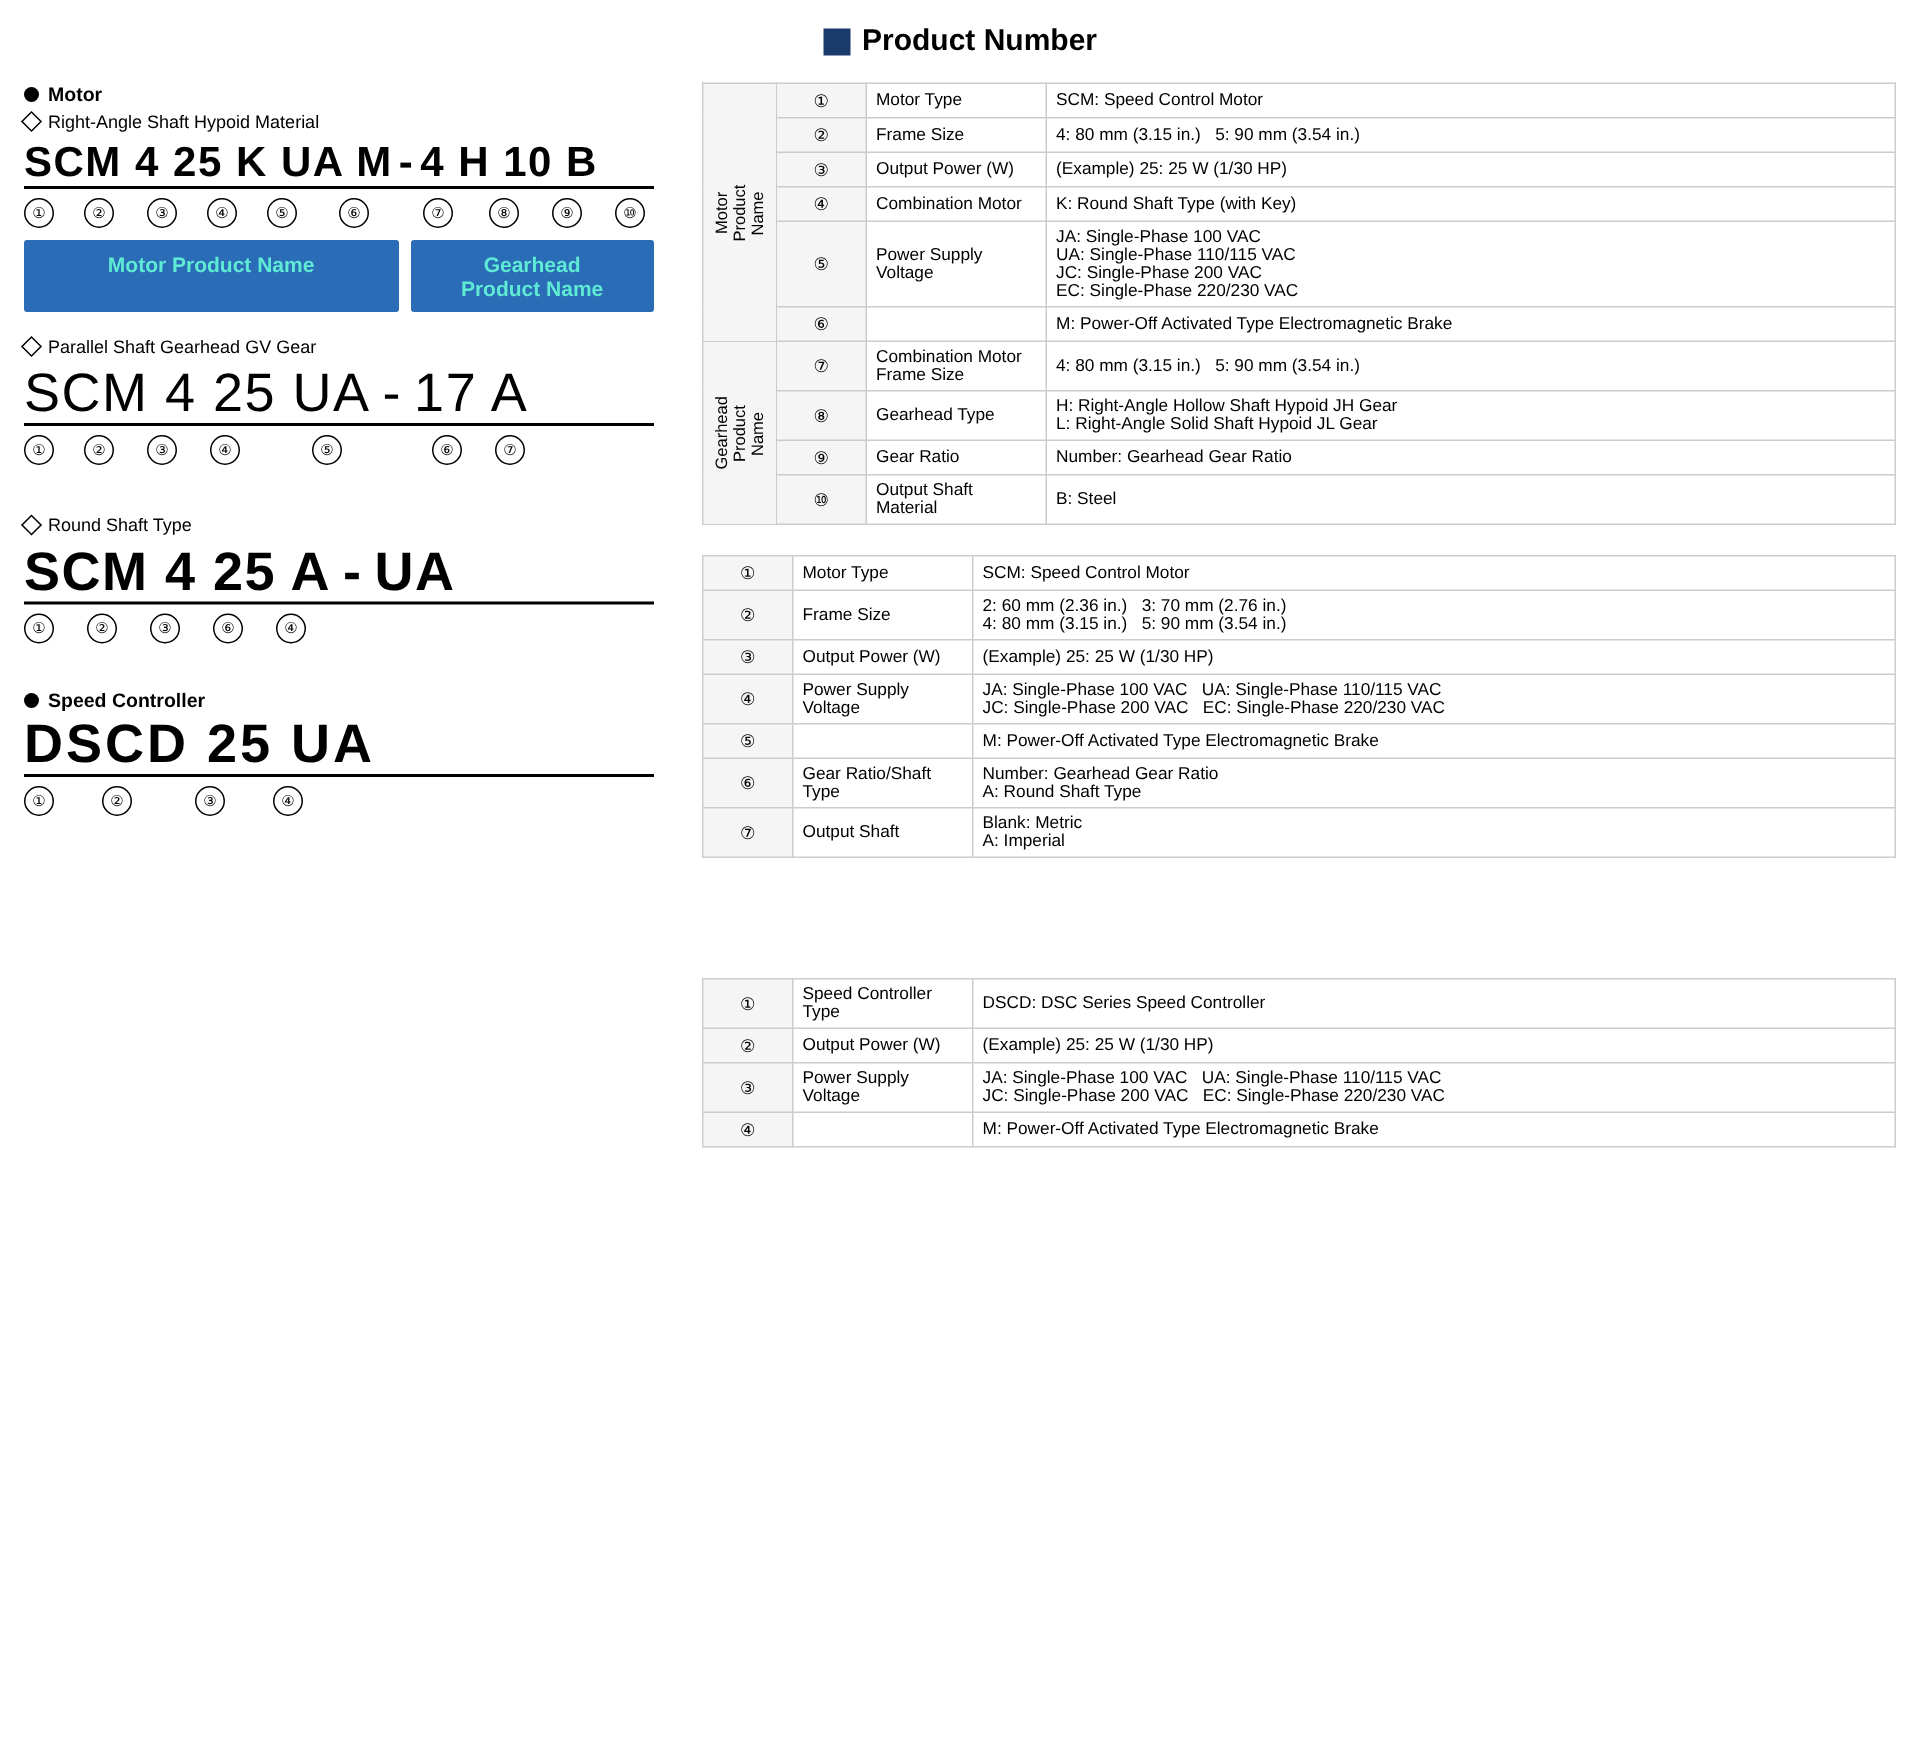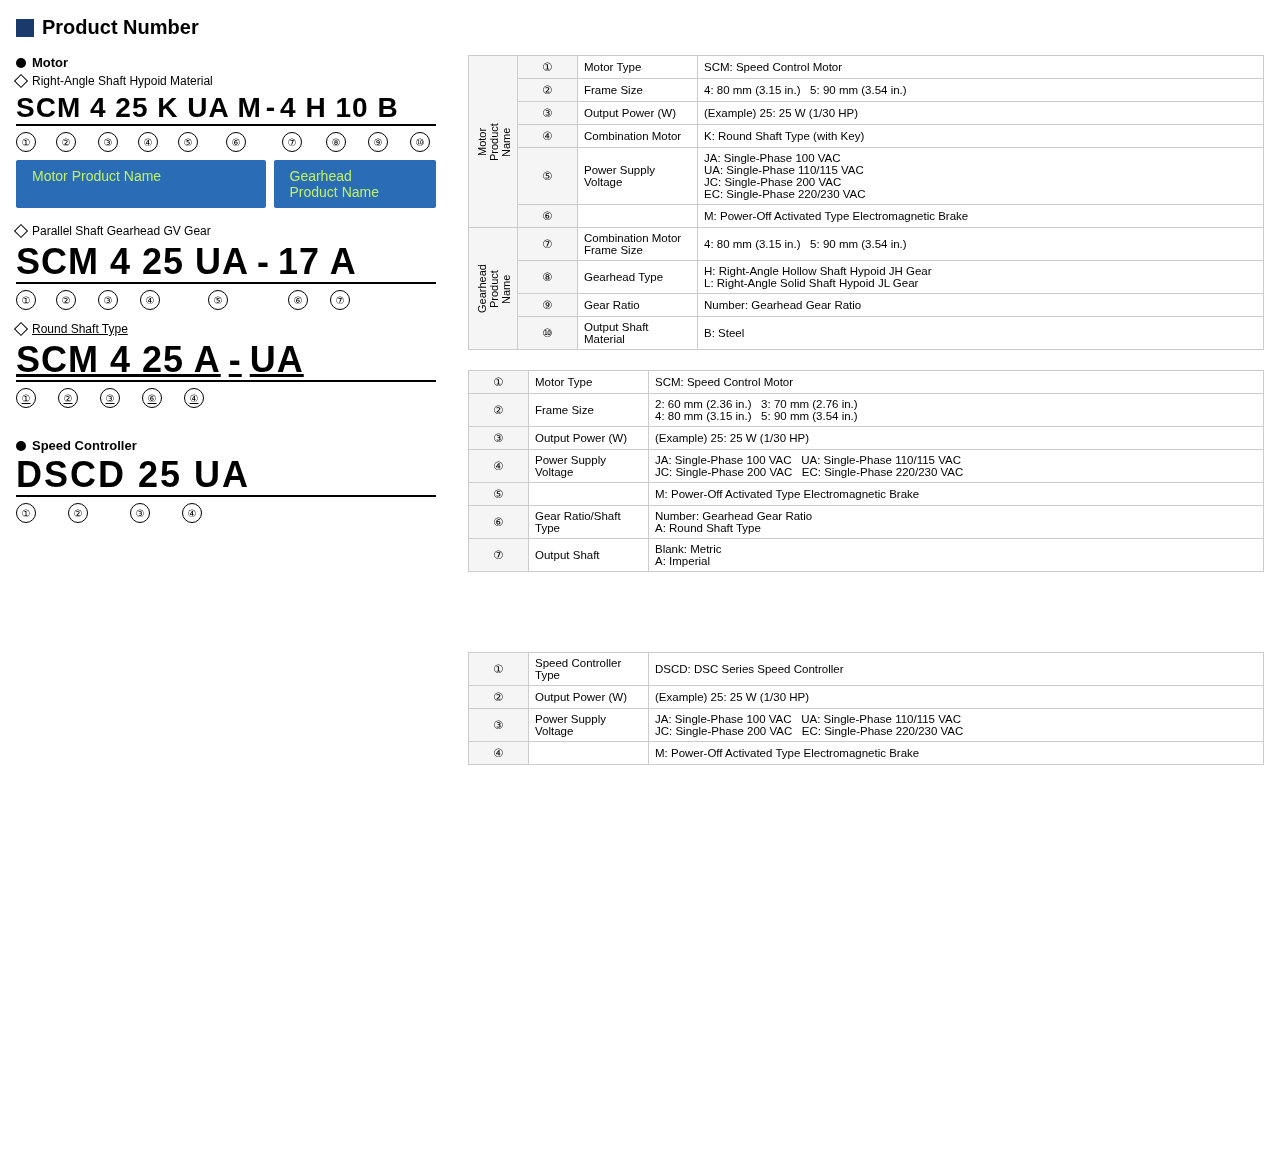--- a/index.html
+++ b/index.html
@@ -13,20 +13,21 @@
       padding: 16px;
     }
 
     .page-title {
       font-size: 20px;
       font-weight: bold;
       margin-bottom: 16px;
       display: flex;
       align-items: center;
       gap: 8px;
+      justify-content: center;
     }
     .page-title .blue-square {
       width: 18px;
       height: 18px;
       background: #1a3a6b;
       display: inline-block;
     }
 
     .main-layout {
       display: flex;
@@ -96,25 +97,25 @@
     }
 
     
     .name-boxes {
       display: flex;
       gap: 8px;
       margin-bottom: 16px;
     }
     .name-box {
       background: #2a6cb5;
-      color: #bef264;
-      font-weight: normal;
+      color: #5eead4;
+      font-weight: bold;
       font-size: 14px;
       padding: 8px 16px;
-      text-align: left;
+      text-align: center;
       border-radius: 2px;
     }
     .name-box.motor { flex: 2; }
     .name-box.gearhead { flex: 1.2; }
 
     
     .spec-table {
       width: 100%;
       border-collapse: collapse;
       font-size: 11.5px;
@@ -214,39 +215,39 @@
           <div class="name-box gearhead">Gearhead<br>Product Name</div>
         </div>
       </div>
 
       <div style="margin-top:13px;">
         <div class="diamond-heading">
           <span class="diamond-shape"></span>
           <span>Parallel Shaft Gearhead <b>GV Gear</b></span>
         </div>
         <div class="code-block">
-          <div style="display:flex; align-items:flex-end; font-size:36px; font-weight:bold; letter-spacing:1px; line-height:1;">
+          <div style="display:flex; align-items:flex-end; font-size:36px; font-weight:normal; letter-spacing:1px; line-height:1;">
             <span>SCM 4 25 UA</span>
             <span style="margin:0 8px; font-size:36px;">-</span>
             <span>17 A</span>
           </div>
           <div class="hr-line"></div>
           <div class="circles-row">
             <span class="circle-num" style="margin-right:20px;">①</span>
             <span class="circle-num" style="margin-right:22px;">②</span>
             <span class="circle-num" style="margin-right:22px;">③</span>
             <span class="circle-num" style="margin-right:48px;">④</span>
             <span class="circle-num" style="margin-right:60px;">⑤</span>
             <span class="circle-num" style="margin-right:22px;">⑥</span>
             <span class="circle-num">⑦</span>
           </div>
         </div>
       </div>
 
-      <div style="margin-top:12px;text-decoration:underline;">
+      <div style="margin-top:33px;">
         <div class="diamond-heading">
           <span class="diamond-shape"></span>
           <span>Round Shaft Type</span>
         </div>
         <div class="code-block">
           <div style="display:flex; align-items:flex-end; font-size:36px; font-weight:bold; letter-spacing:1px; line-height:1;">
             <span>SCM 4 25 A</span>
             <span style="margin:0 8px; font-size:36px;">-</span>
             <span>UA</span>
           </div>

